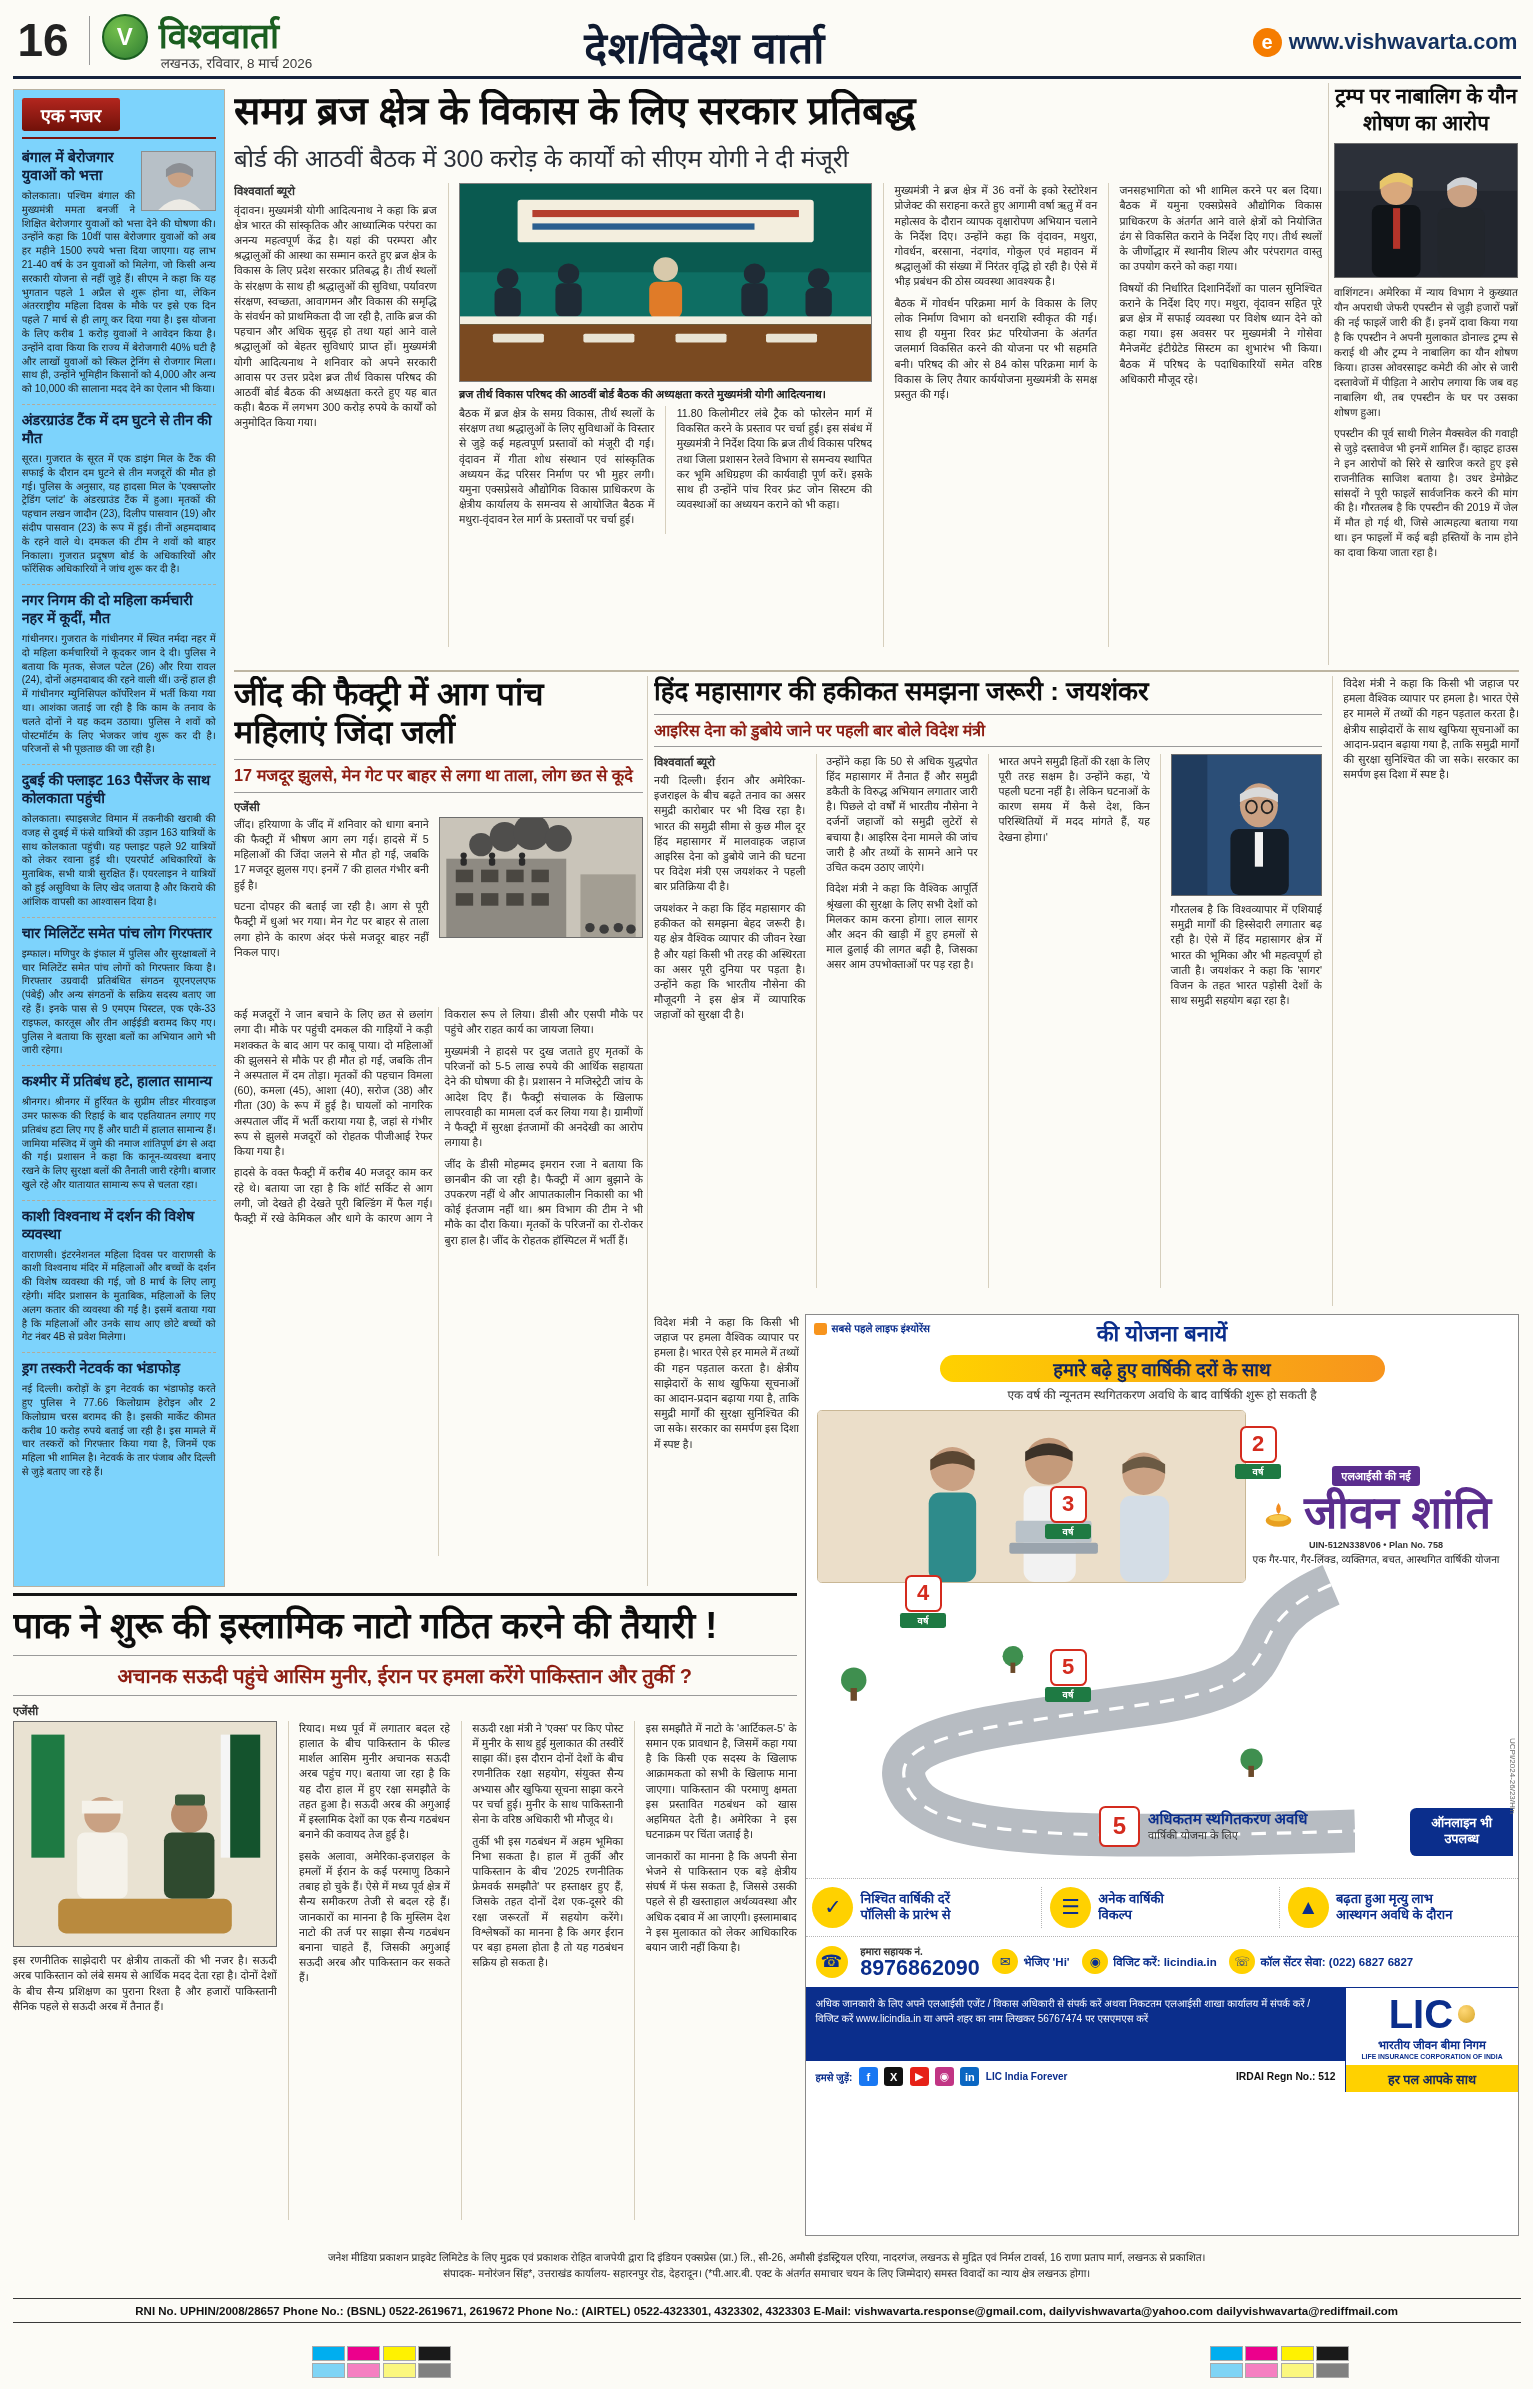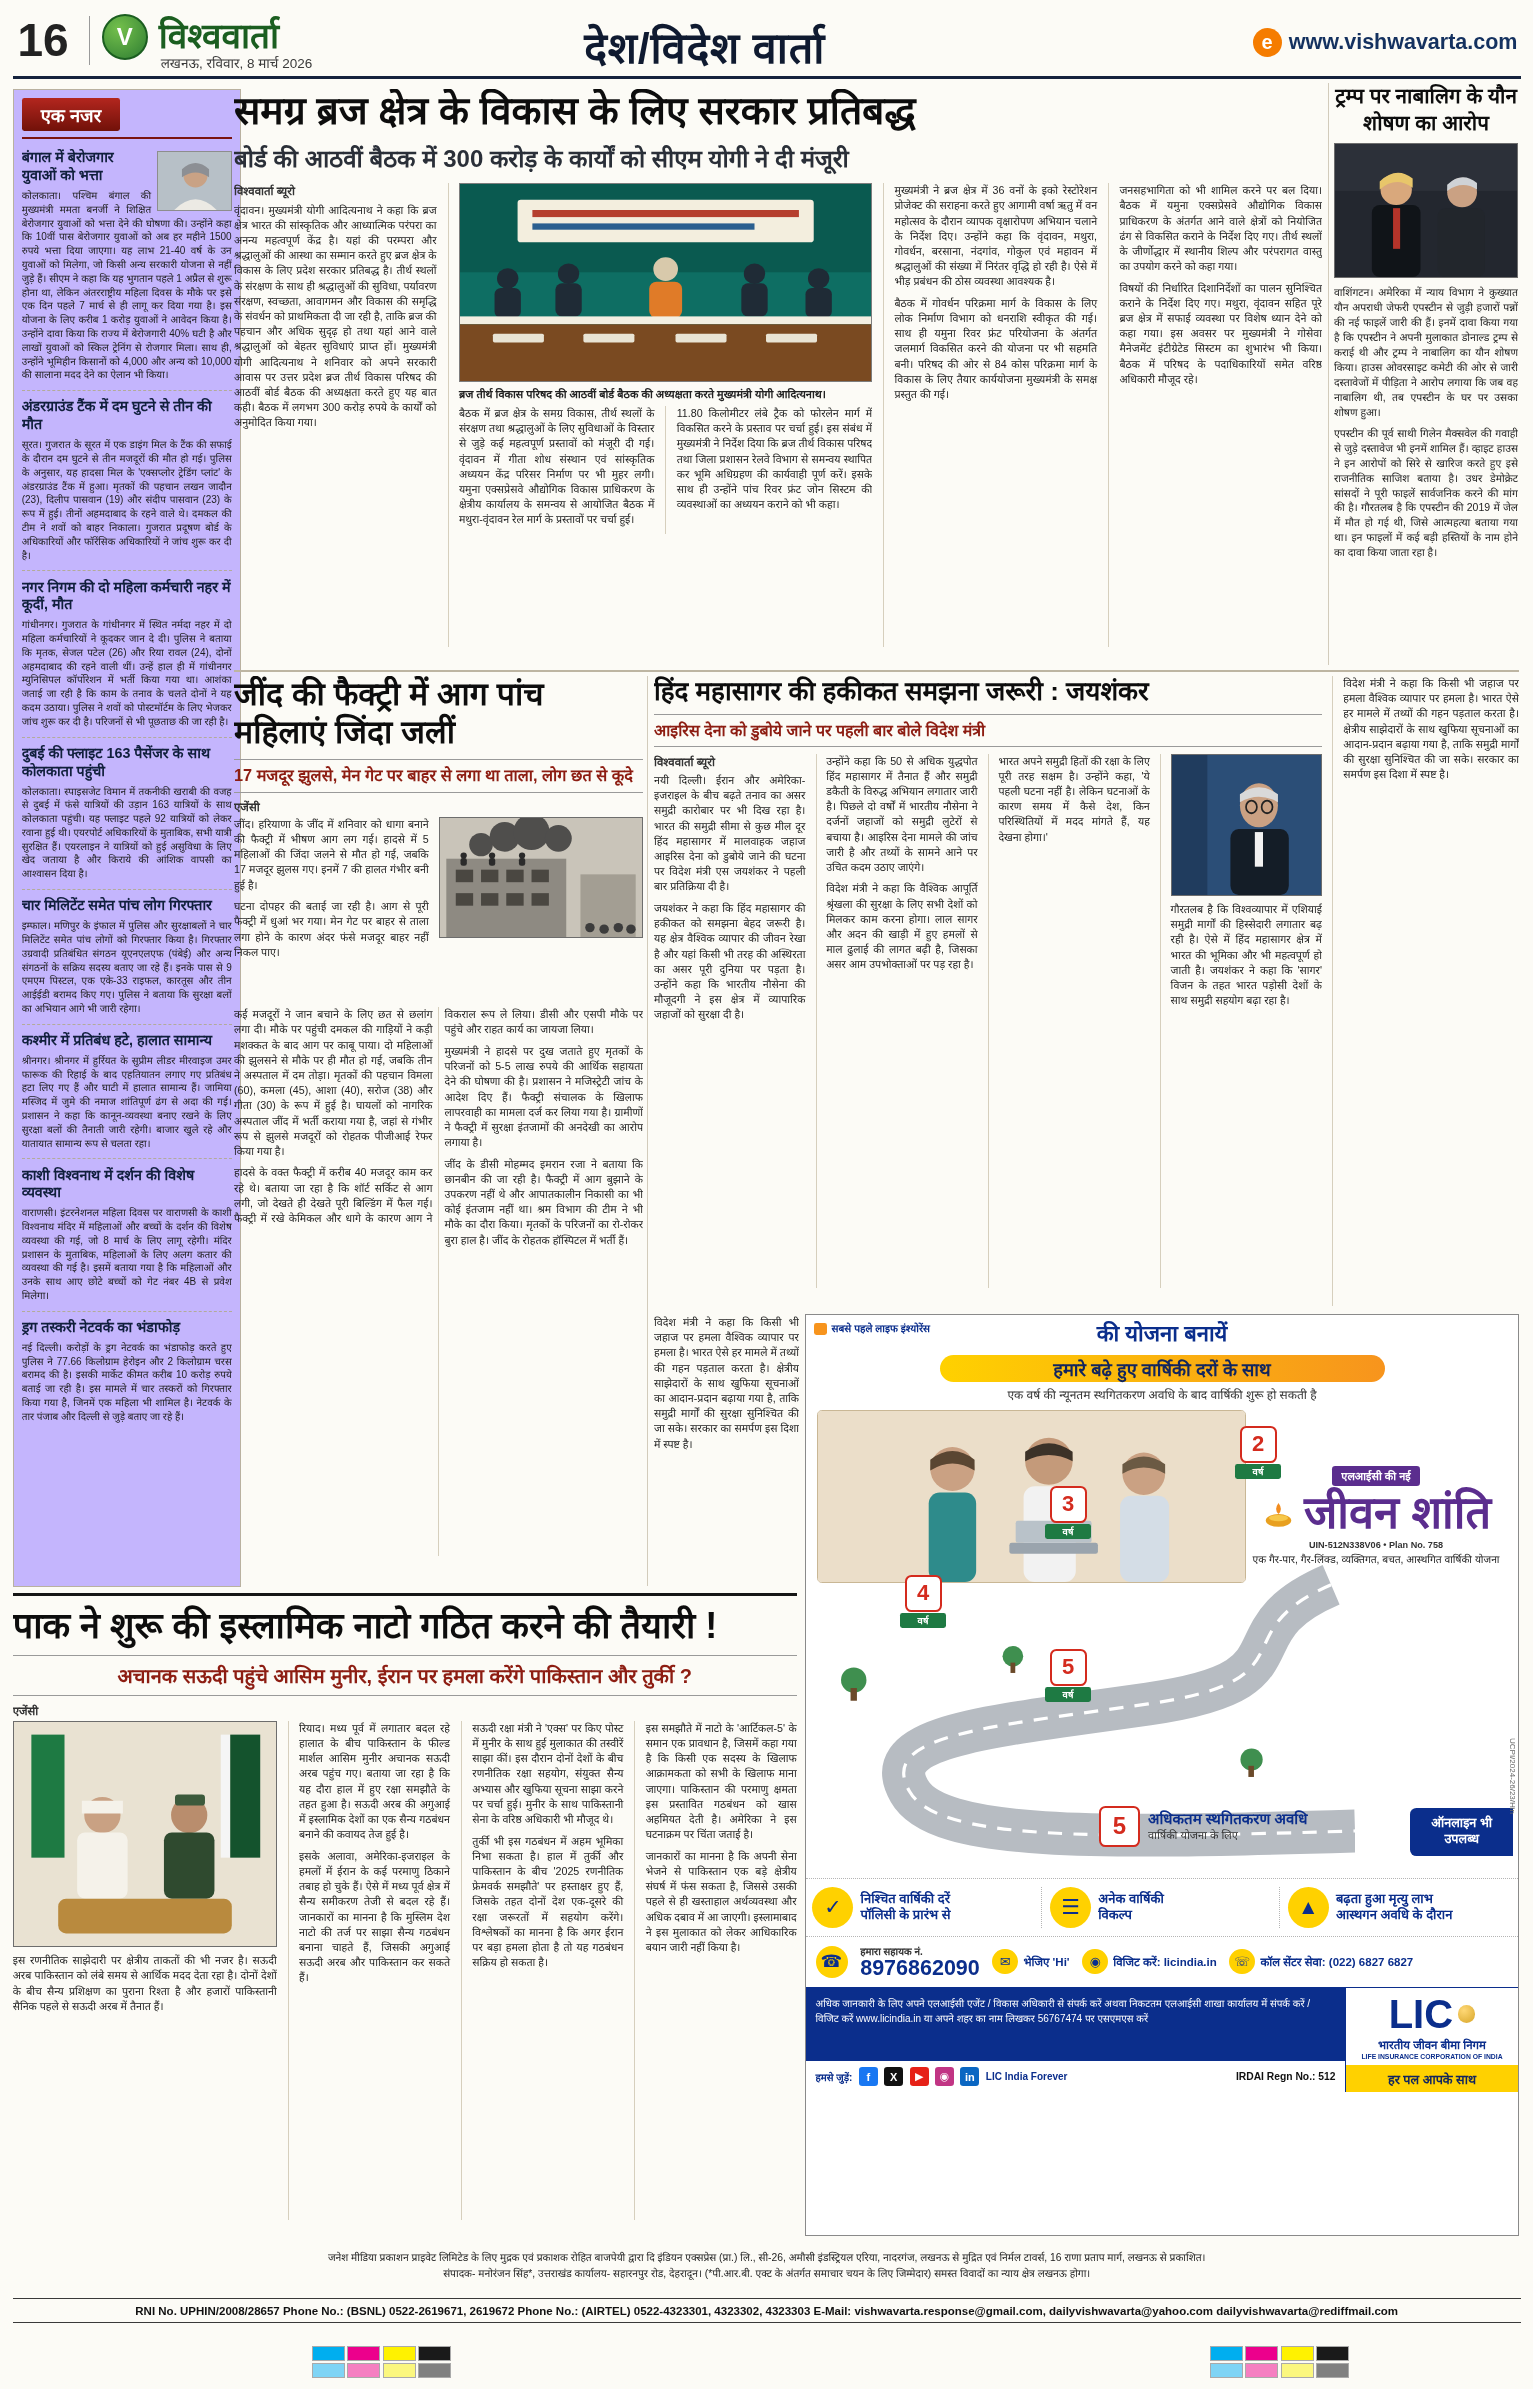--- a/index.html
+++ b/index.html
@@ -20,32 +20,32 @@
   .logo-circle{position:absolute;left:89px;top:8px;width:46px;height:46px;border-radius:50%;
     background:radial-gradient(circle at 35% 30%,#74c04c,#2e7d32);border:2.4px solid #1b5e20;
     display:flex;align-items:center;justify-content:center;color:#fff;font-size:24px;font-weight:bold}
   .masthead{position:absolute;left:146px;top:4.8px;font-size:35px;font-weight:bold;color:#1b5e20}
   .h-dateline{position:absolute;left:148px;top:48px;font-size:13.5px;color:#3a3a3a}
   .section-title{position:absolute;left:342px;top:11px;width:700px;text-align:center;font-size:43px;font-weight:bold;color:#0f1a30;letter-spacing:0.8px}
   .site{position:absolute;right:3.2px;top:22px;display:flex;align-items:center;gap:7.2px;font-size:21.5px;font-weight:bold;color:#14315f}
   .e-circle{width:29px;height:29px;border-radius:50%;background:#f57c00;color:#fff;display:flex;align-items:center;justify-content:center;font-size:20px;font-weight:bold}
 
   
-  .onecol{position:absolute;left:12.7px;top:89px;width:228px;height:1498px;border:0.8px solid #b9b1a0;background:#c4b5fd;padding:8px 8px 0;overflow:hidden}
+  .onecol{position:absolute;left:12.7px;top:89px;width:212px;height:1498px;border:0.8px solid #b9b1a0;background:#7dd3fc;padding:8px 8px 0;overflow:hidden}
   .onecol-title{display:inline-block;background:linear-gradient(180deg,#b3261e,#711109);color:#fff;font-size:18.3px;font-weight:bold;padding:4px 19px;border-radius:2.4px}
   .onecol-rule{height:2.4px;background:#7a1410;margin:5.6px 0 3.2px}
   .og-item{padding:7.2px 0 8px;border-bottom:0.8px dashed #b3ab99;overflow:hidden}
   .og-item h3{font-size:14.3px;line-height:1.25;color:#101f3c;margin-bottom:4px}
   .og-item .jtext{font-size:10px;line-height:1.38}
   .og-photo{float:right;width:75px;height:60px;margin:1.6px 0 3.2px 5.6px;border:0.8px solid #8d8d8d;overflow:hidden}
 
   
   .main-art{position:absolute;left:234px;top:89px;width:1088px;height:576px;overflow:hidden}
   .main-art h1{font-size:39px;line-height:1.12;color:#0d0d0d}
-  .main-sub{font-size:24px;font-weight:bold;color:#2a2f38;margin-top:8px}
+  .main-sub{font-size:24px;font-weight:normal;color:#2a2f38;margin-top:8px}
   .ma-cols{display:flex;gap:11px;margin-top:9.5px;height:464px;overflow:hidden}
   .ma-c{flex:1;border-left:0.8px solid #d6cfbd;padding-left:10.3px}
   .ma-c.first{border-left:none;padding-left:0}
   .ma-mid{flex:2.04;border-left:0.8px solid #d6cfbd;padding-left:10.3px}
   .photo-main{width:100%;height:199px;border:0.8px solid #7d7d7d;overflow:hidden}
   .ma-mid-cols{display:flex;gap:11px;overflow:hidden}
   .ma-mid-cols>div{flex:1}
   .ma-mid-cols>div+div{border-left:0.8px solid #d6cfbd;padding-left:10.3px}
 
   

